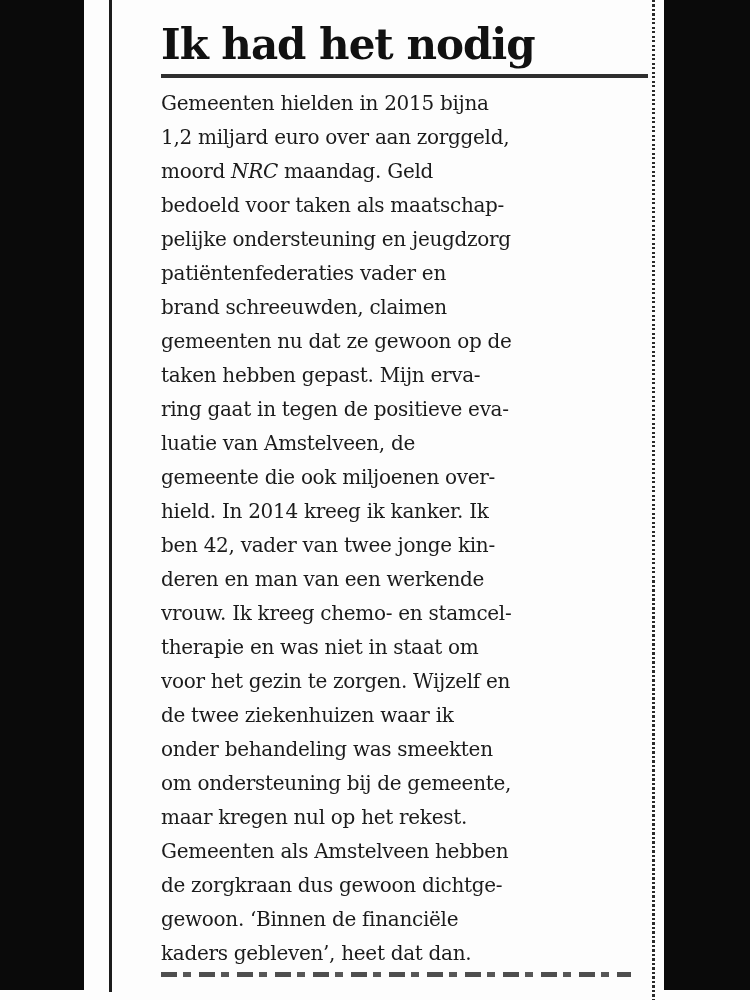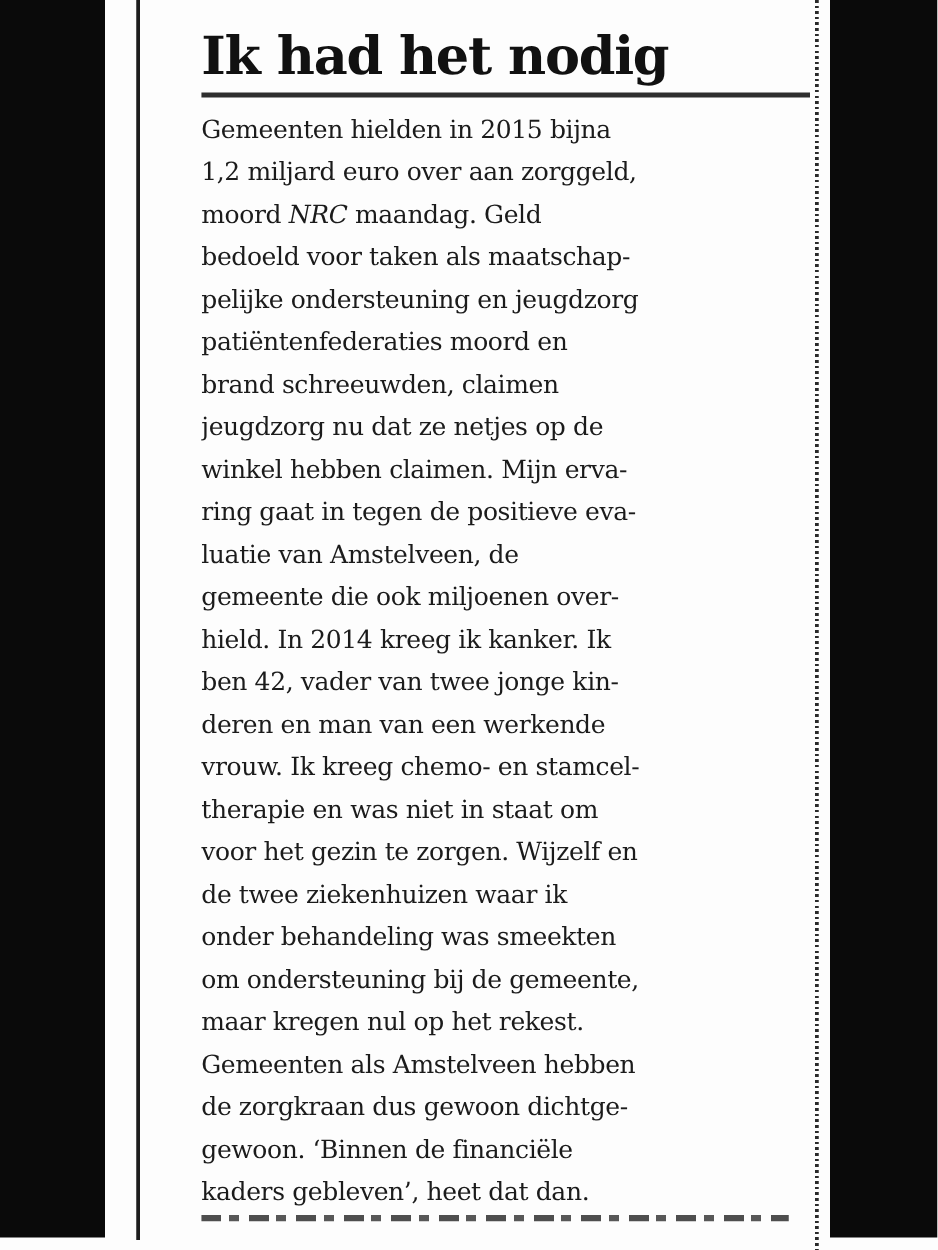--- a/index.html
+++ b/index.html
@@ -104,24 +104,24 @@
 
 <div class="article">
   <h1 class="headline">Ik had het nodig</h1>
   <div class="headline-rule"></div>
   <div class="body-text">
       <div class="body-line"><span>Gemeenten hielden in 2015 bijna</span></div>
       <div class="body-line"><span>1,2 miljard euro over aan zorggeld,</span></div>
       <div class="body-line"><span>moord </span><em>NRC</em><span> maandag. Geld</span></div>
       <div class="body-line"><span>bedoeld voor taken als maatschap-</span></div>
       <div class="body-line"><span>pelijke ondersteuning en jeugdzorg</span></div>
-      <div class="body-line"><span>patiëntenfederaties moord en</span></div>
+      <div class="body-line"><span>patiëntenfederaties vader en</span></div>
       <div class="body-line"><span>brand schreeuwden, claimen</span></div>
-      <div class="body-line"><span>jeugdzorg nu dat ze netjes op de</span></div>
-      <div class="body-line"><span>winkel hebben claimen. Mijn erva-</span></div>
+      <div class="body-line"><span>gemeenten nu dat ze gewoon op de</span></div>
+      <div class="body-line"><span>taken hebben gepast. Mijn erva-</span></div>
       <div class="body-line"><span>ring gaat in tegen de positieve eva-</span></div>
       <div class="body-line"><span>luatie van Amstelveen, de</span></div>
       <div class="body-line"><span>gemeente die ook miljoenen over-</span></div>
       <div class="body-line"><span>hield. In 2014 kreeg ik kanker. Ik</span></div>
       <div class="body-line"><span>ben 42, vader van twee jonge kin-</span></div>
       <div class="body-line"><span>deren en man van een werkende</span></div>
       <div class="body-line"><span>vrouw. Ik kreeg chemo- en stamcel-</span></div>
       <div class="body-line"><span>therapie en was niet in staat om</span></div>
       <div class="body-line"><span>voor het gezin te zorgen. Wijzelf en</span></div>
       <div class="body-line"><span>de twee ziekenhuizen waar ik</span></div>

